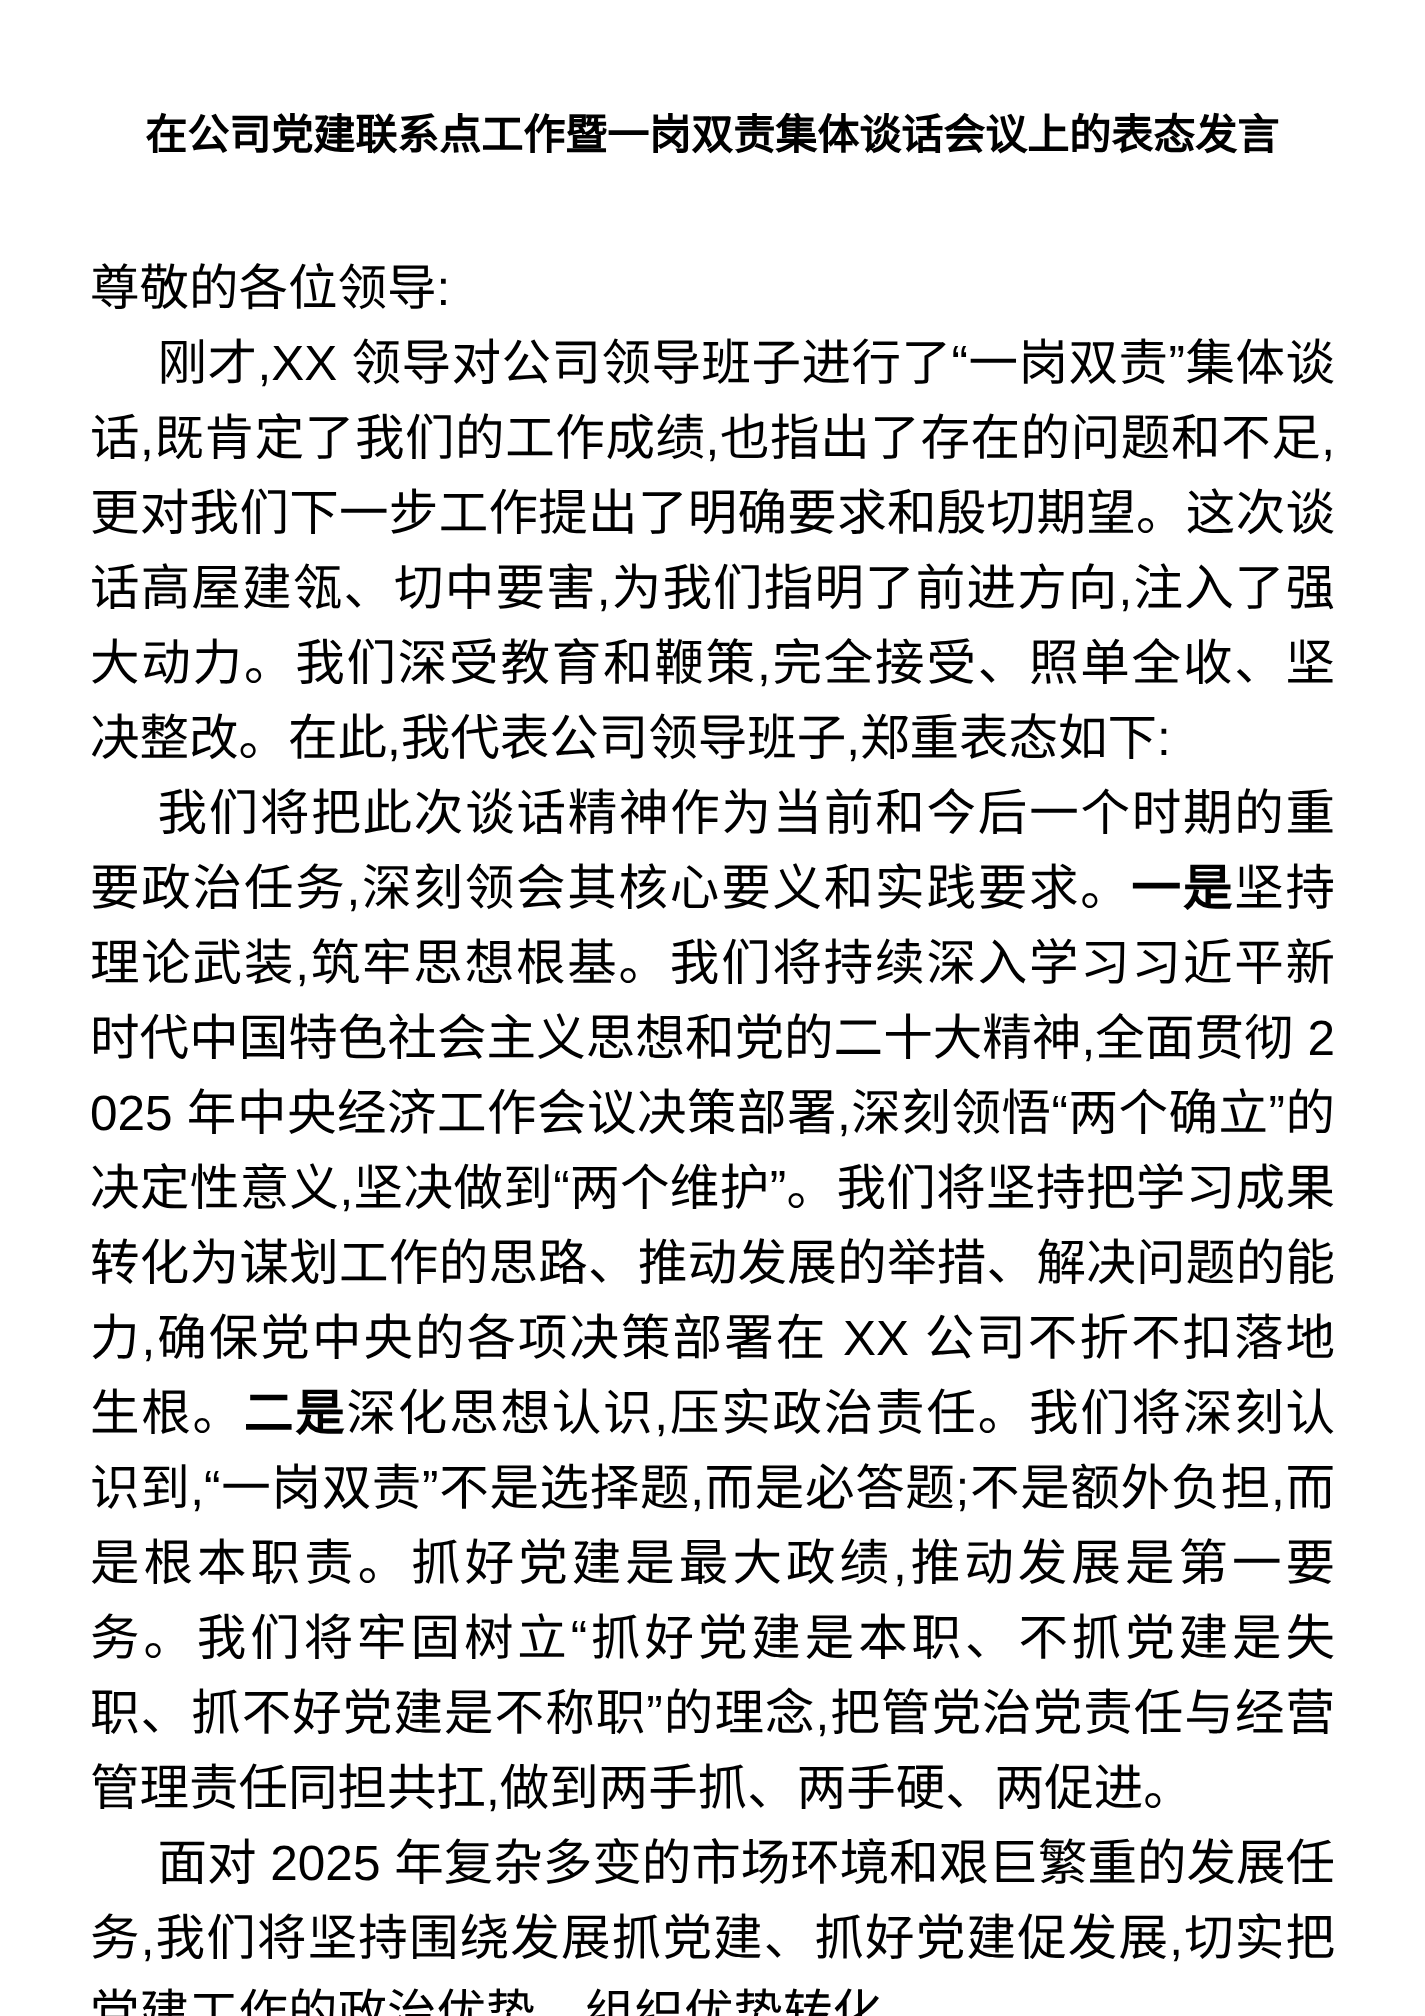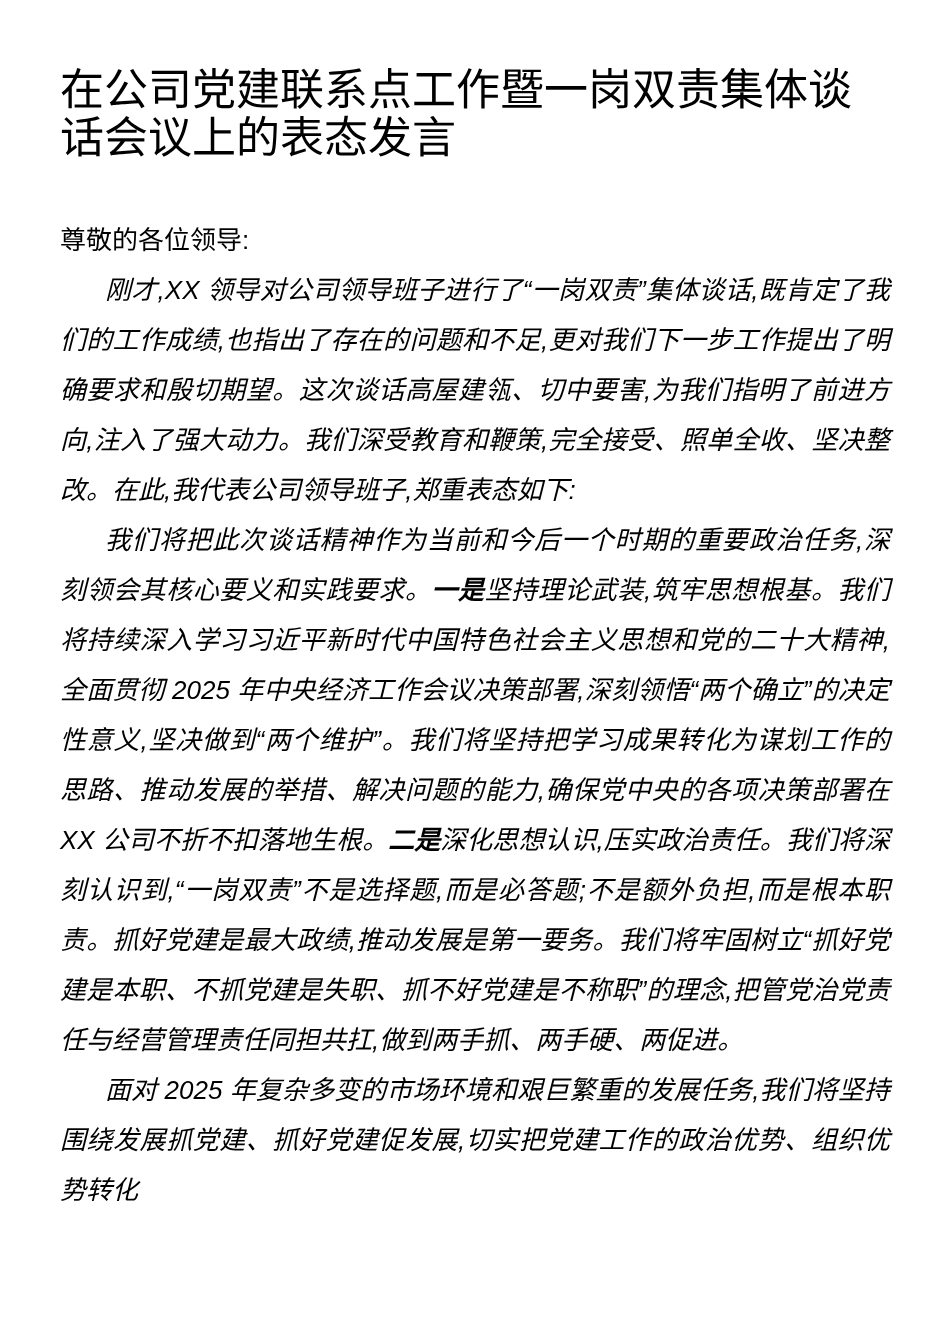--- a/index.html
+++ b/index.html
@@ -16,37 +16,36 @@
     -webkit-font-smoothing: antialiased;
   }
   .page {
     width: 950px;
     height: 1344px;
     box-sizing: border-box;
     padding: 0 60px;
     background: #ffffff;
   }
   .doc-title {
-    font-size: 44px;
-    font-weight: normal;
+    font-size: 28px;
+    font-weight: bold;
     line-height: 48px;
-    text-align: left;
+    text-align: center;
     margin: 66px 0 53px 0;
     letter-spacing: 0;
   }
   .block {
-    font-size: 26px;
+    font-size: 33px;
     line-height: 50px;
     text-align: justify;
     margin: 0;
     word-break: break-all;
   }
   .block.indent {
     text-indent: 45px;
-    font-style: italic;
   }
   .bold-run {
     font-weight: bold;
     margin-top: 24px;
   }
 </style>
 </head>
 <body>
 
 <div class="page">

